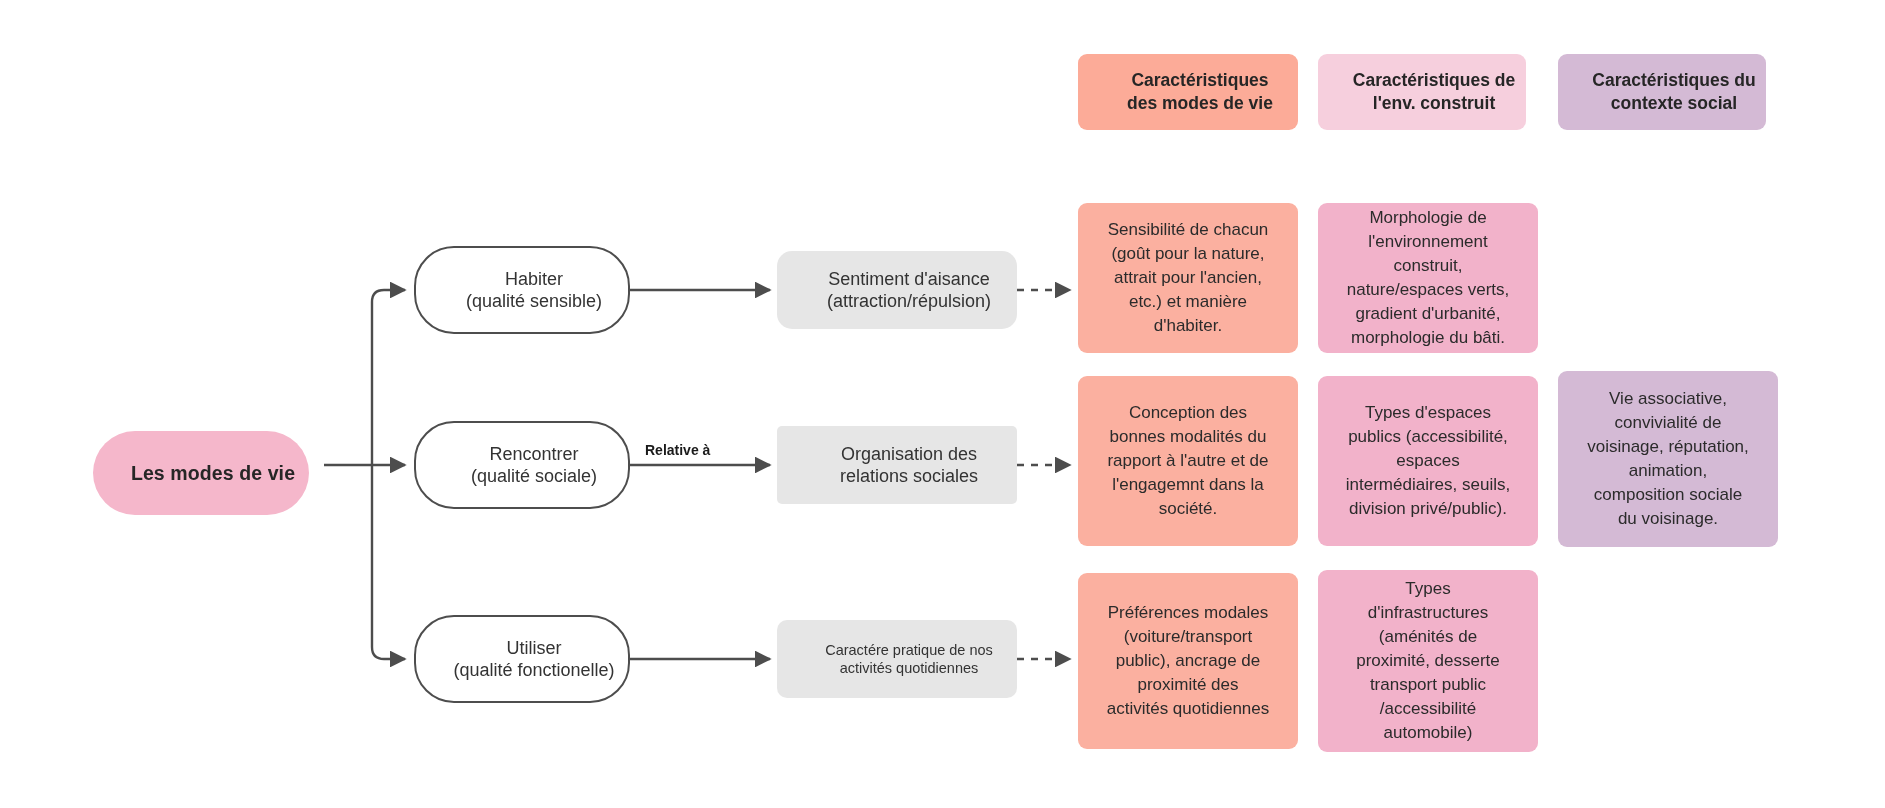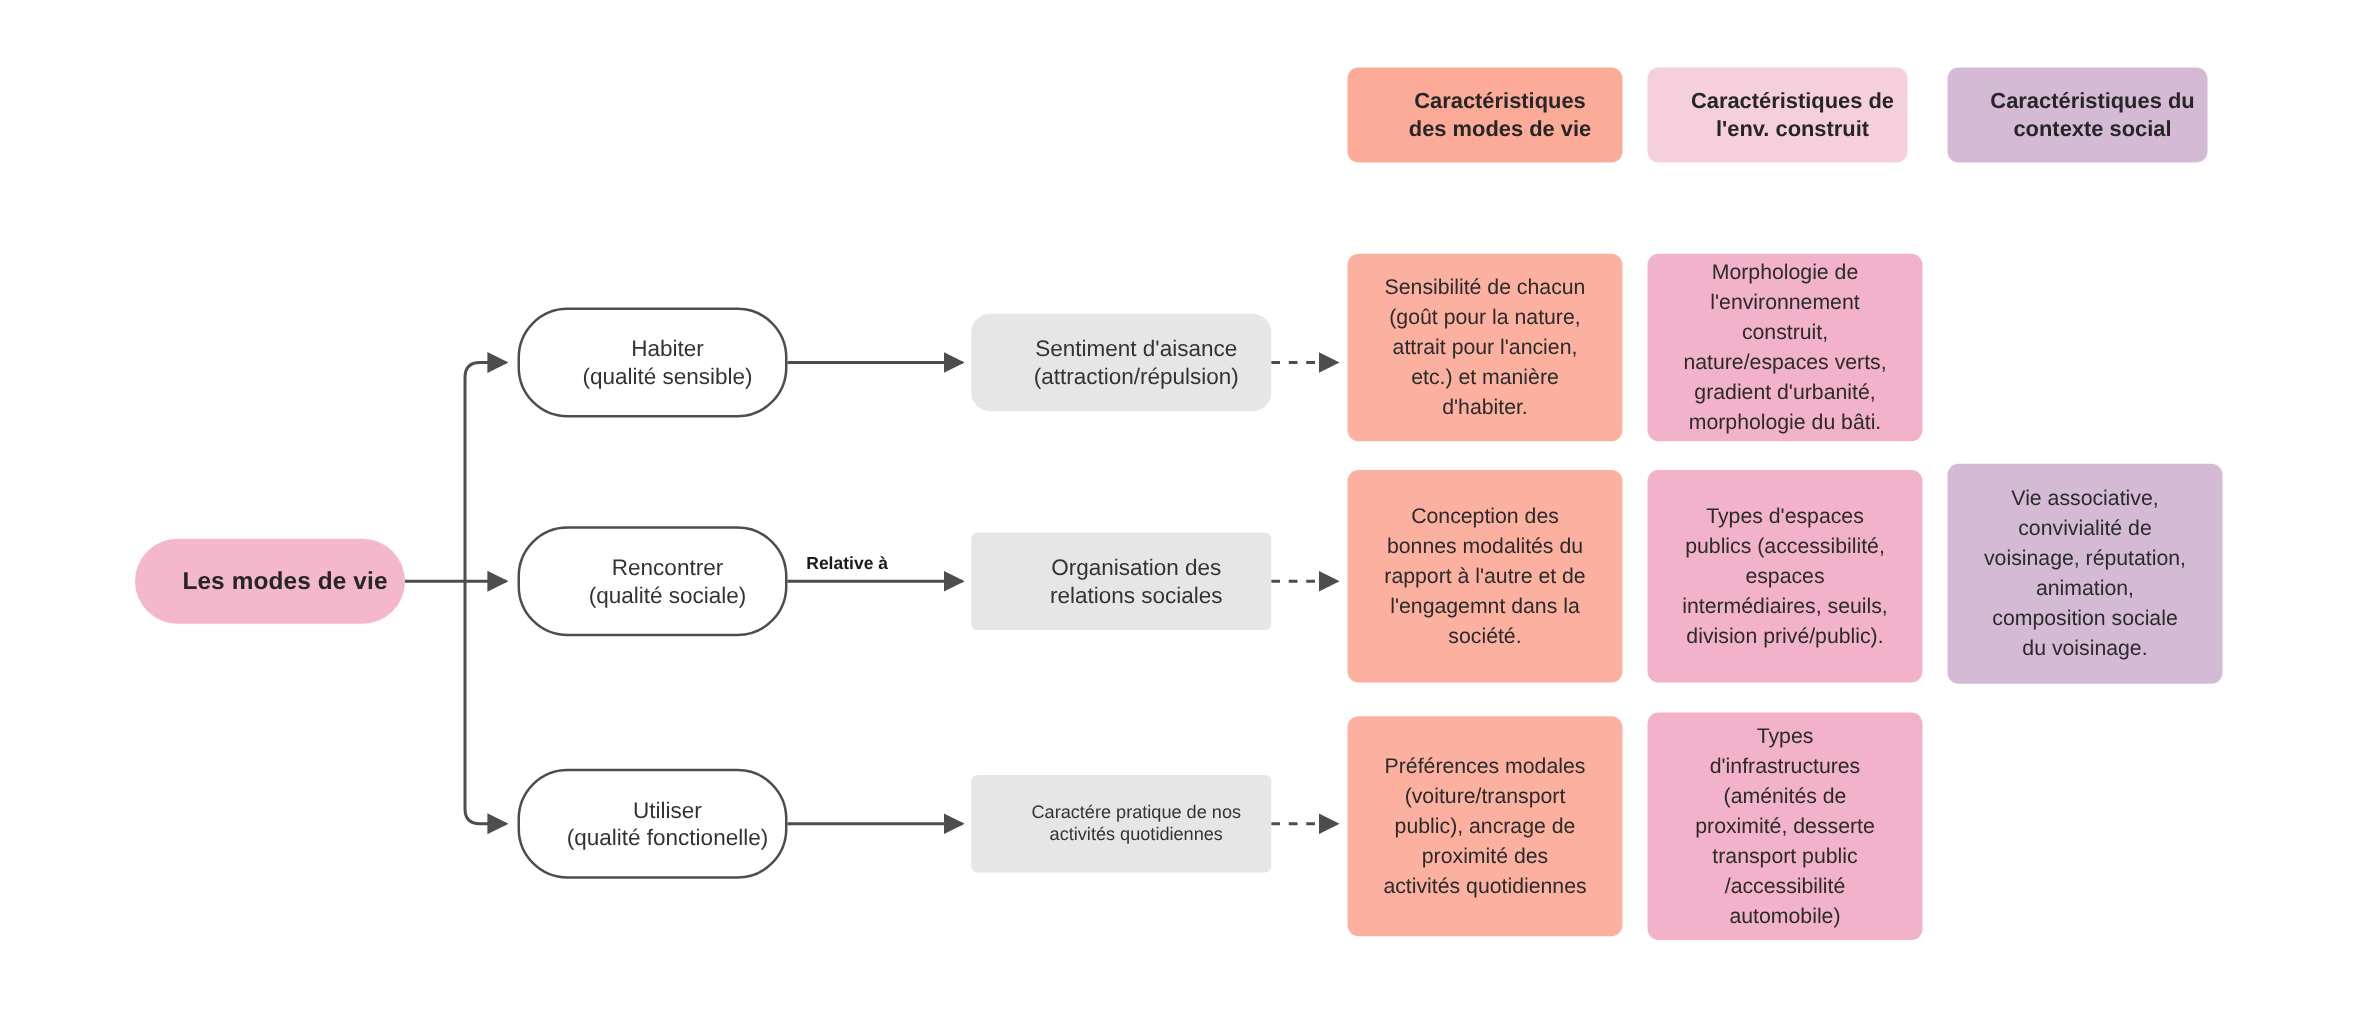--- a/index.html
+++ b/index.html
@@ -54,21 +54,21 @@
     color: #333333;
   }
 
   
   .grey-box {
     background: #e6e6e6;
     border-radius: 5px;
     font-size: 18px;
     color: #333333;
   }
-  .grey-box.small { font-size: 14.5px; }
+  .grey-box.small { font-size: 14.5px; border-radius: 10px; }
 
   
   .col-header {
     border-radius: 9px;
     font-size: 17.5px;
     font-weight: bold;
     color: #262626;
     line-height: 1.32;
   }
   .hdr-salmon { background: #fcab98; }
@@ -129,21 +129,21 @@
       <path d="M 1017 290 L 1070 290" stroke="#4d4d4d" stroke-width="2.4" fill="none" stroke-dasharray="7 7" marker-end="url(#arw)"></path>
     </g>
     <g>
       <path d="M 1017 465 L 1070 465" stroke="#4d4d4d" stroke-width="2.4" fill="none" stroke-dasharray="7 7" marker-end="url(#arw)"></path>
     </g>
     <g>
       <path d="M 1017 659 L 1070 659" stroke="#4d4d4d" stroke-width="2.4" fill="none" stroke-dasharray="7 7" marker-end="url(#arw)"></path>
     </g>
   </svg>
 
-  <div class="node root-pill" style="left:108px; top:431px; width:216px; height:68px;align-items:center;">
+  <div class="node root-pill" style="left:93px; top:431px; width:216px; height:84px;align-items:center;">
     <span>Les modes de vie</span>
   </div>
 
   <div class="node qual-node" style="left:414px; top:246px; width:216px; height:88px;">
     <span>Habiter
 (qualité sensible)</span>
   </div>
 
   <div class="node qual-node" style="left:414px; top:421px; width:216px; height:88px;">
     <span>Rencontrer

